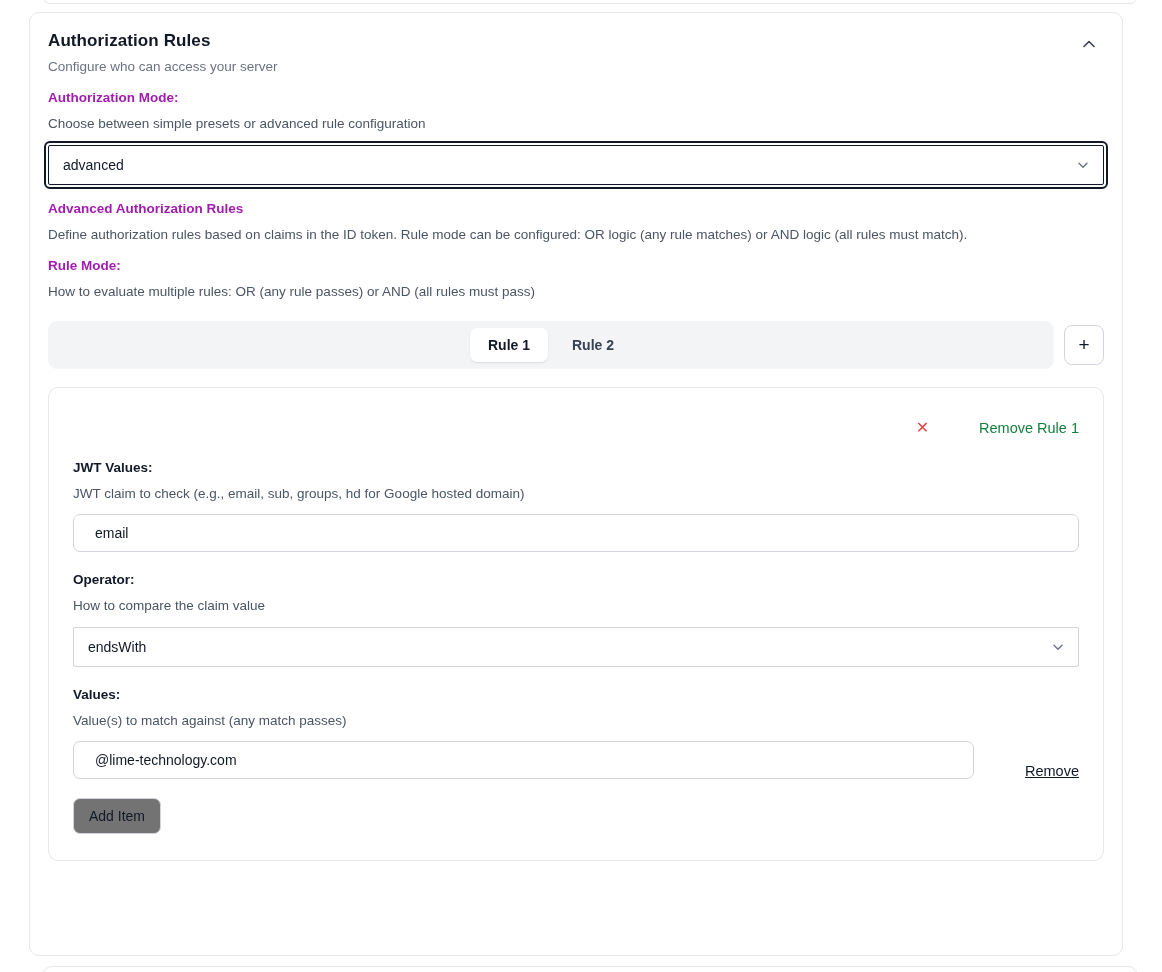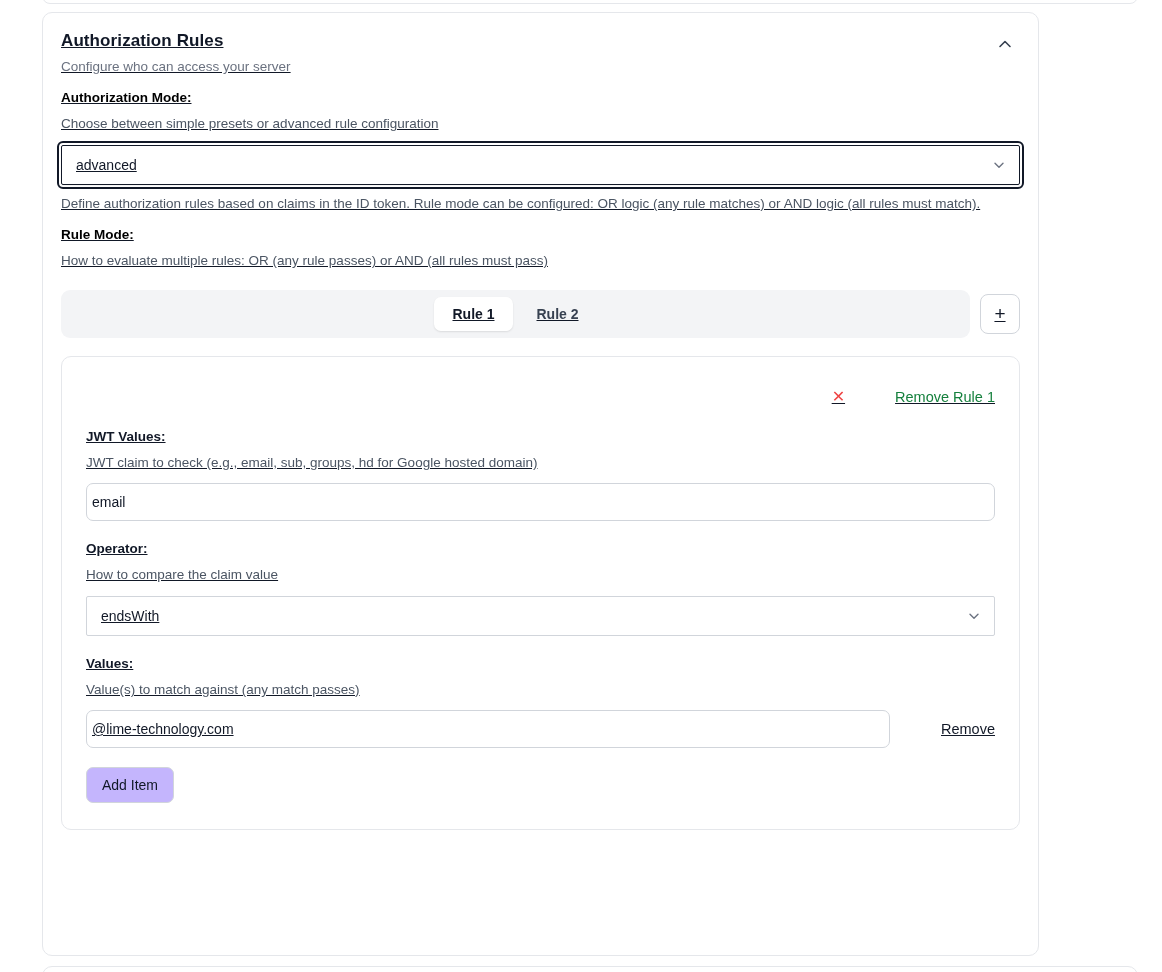--- a/index.html
+++ b/index.html
@@ -33,29 +33,28 @@
     top: 966px;
     width: 1094px;
     height: 20px;
     background: #ffffff;
     border: 1px solid #e5e7eb;
     border-radius: 10px;
   }
 
   .card {
     position: absolute;
-    left: 42px;
+    left: 29px;
     top: 12px;
-    width: 997px;
+    width: 1094px;
     height: 944px;
     background: #ffffff;
     border: 1px solid #e5e7eb;
     border-radius: 10px;
     box-sizing: border-box;
-    text-decoration: underline;
   }
 
   .card-header {
     position: relative;
     padding: 18px 22px 0 18px;
   }
   .card-title {
     font-size: 17px;
     font-weight: 600;
     color: #111827;
@@ -75,21 +74,21 @@
     cursor: pointer;
   }
   .collapse-chevron svg { display: block; }
 
   .section {
     padding: 0 18px;
   }
   .field-label {
     font-size: 13.5px;
     font-weight: 700;
-    color: #000000;
+    color: #a21caf;
     margin-top: 16px;
   }
   .field-desc {
     font-size: 13.5px;
     color: #4b5563;
     margin-top: 11px;
   }
 
   
   .select-wrap {
@@ -214,50 +213,50 @@
     color: #4b5563;
     margin-top: 11px;
   }
   .text-input {
     box-sizing: border-box;
     width: 100%;
     height: 38px;
     border: 1px solid #d1d5db;
     border-radius: 7px;
     background: #ffffff;
-    padding: 0 5px;
+    padding: 0 21px;
     font-size: 14px;
     color: #111827;
     font-family: "Liberation Sans", sans-serif;
     margin-top: 13px;
   }
   .text-input::placeholder { color: #9ca3af; }
 
   .values-row {
     display: flex;
-    align-items: center;
+    align-items: flex-end;
     gap: 16px;
     margin-top: 13px;
   }
   .values-row .text-input { margin-top: 0; flex: 1; max-width: 908px; }
   .remove-link {
     font-size: 14.5px;
     color: #111827;
     text-decoration: underline;
     cursor: pointer;
     white-space: nowrap;
     margin-left: 35px;
   }
   .add-item-btn {
     margin-top: 19px;
     height: 36px;
     padding: 0 15px;
     border: 1px solid #d1d5db;
     border-radius: 7px;
-    background: #c4b5fd;
+    background: #737373;
     font-size: 14px;
     color: #111827;
     font-family: "Liberation Sans", sans-serif;
     cursor: pointer;
     display: inline-flex;
     align-items: center;
   }
 </style>
 </head>
 <body>
@@ -284,20 +283,21 @@
       <div class="select-box focused">
         <span>advanced</span>
       </div>
       <span class="select-chevron">
         <svg viewBox="0 0 14 14" width="14" height="14" aria-hidden="true">
           <path d="M3 5.2 L7 9.2 L11 5.2" fill="none" stroke="#6b7280" stroke-width="1.4" stroke-linecap="round" stroke-linejoin="round"></path>
         </svg>
       </span>
     </div>
 
+    <div class="field-label">Advanced Authorization Rules</div>
     <div class="field-desc">Define authorization rules based on claims in the ID token. Rule mode can be configured: OR logic (any rule matches) or AND logic (all rules must match).</div>
 
     <div class="field-label">Rule Mode:</div>
     <div class="field-desc">How to evaluate multiple rules: OR (any rule passes) or AND (all rules must pass)</div>
 
 
     <div class="tabs-row">
       <div class="tabs-bar">
         <div class="tab active">Rule 1</div>
         <div class="tab">Rule 2</div>

